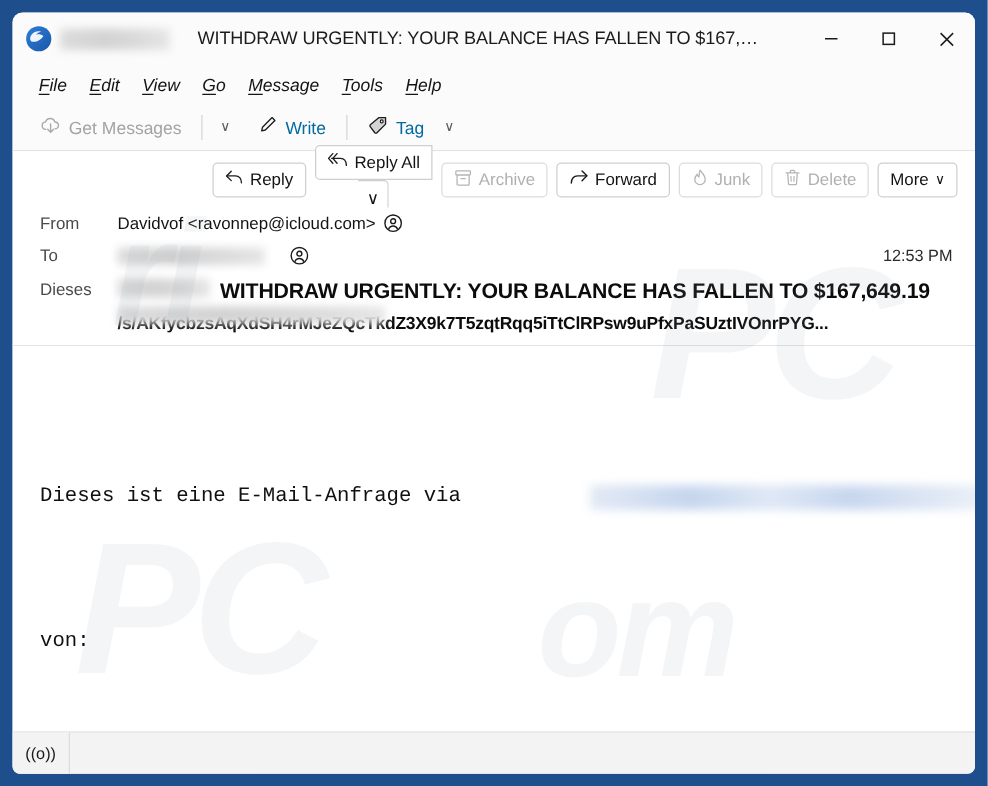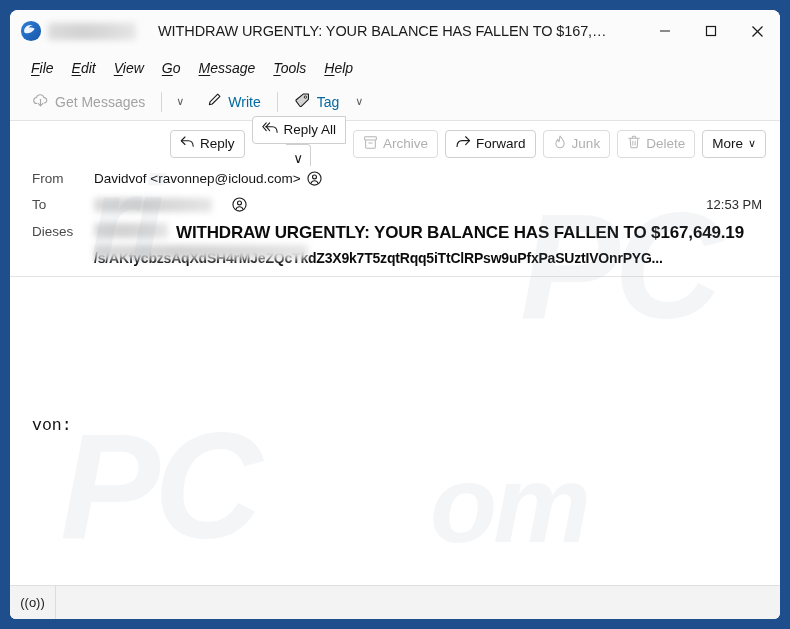--- a/index.html
+++ b/index.html
@@ -502,20 +502,21 @@
         <span id="subj-redact-1" class="redact"></span>
         <span id="subject-text">WITHDRAW URGENTLY: YOUR BALANCE HAS FALLEN TO $167,649.19</span>
         <span id="subj-redact-2" class="redact"></span>
       </div>
 
       <div id="subject-path">/s/AKfycbzsAqXdSH4rMJeZQcTkdZ3X9k7T5zqtRqq5iTtClRPsw9uPfxPaSUztIVOnrPYG...</div>
     </div>
 
     <div id="msg-body">
 
+      <div class="body-line"><span>Dieses ist eine E-Mail-Anfrage via</span><span id="body-redact-1"></span></div>
 
       <div class="body-line">von:</div>
 
       
 
       
 
       
 
       

